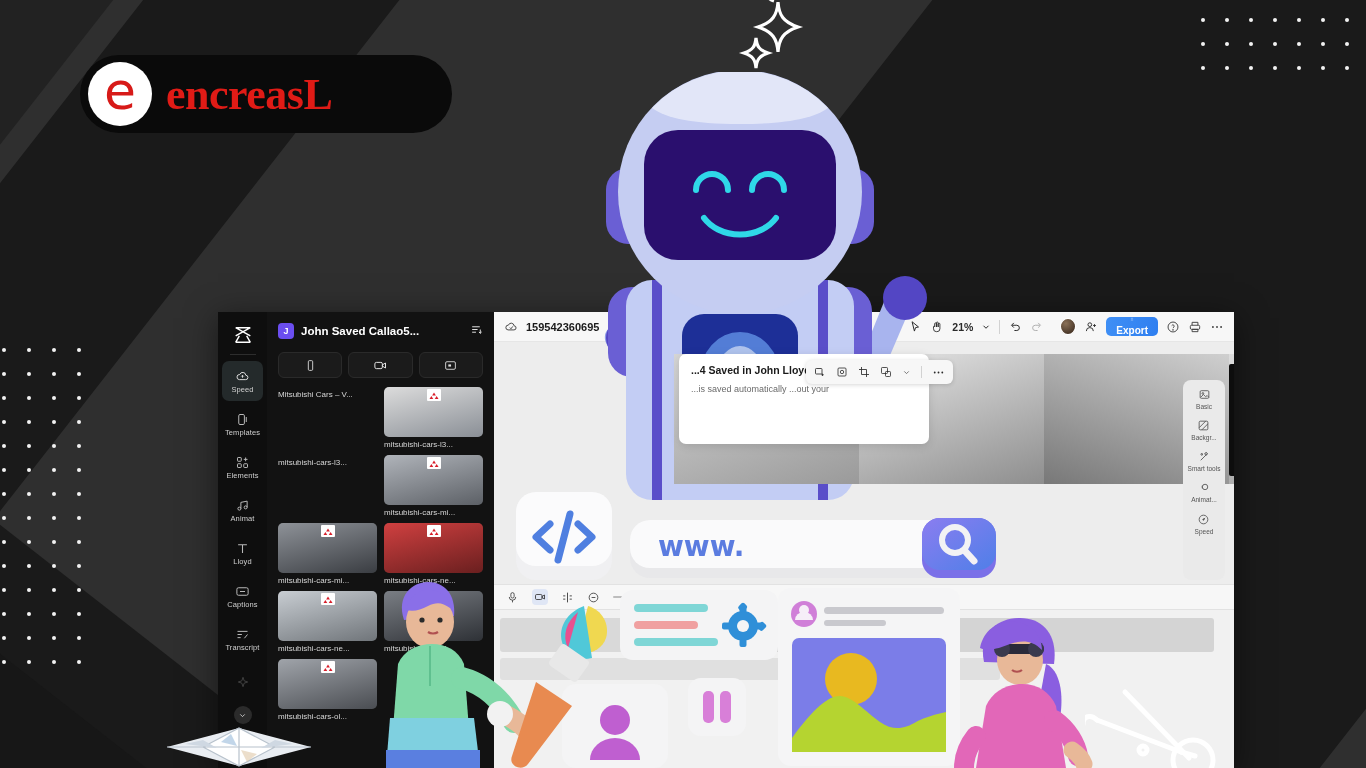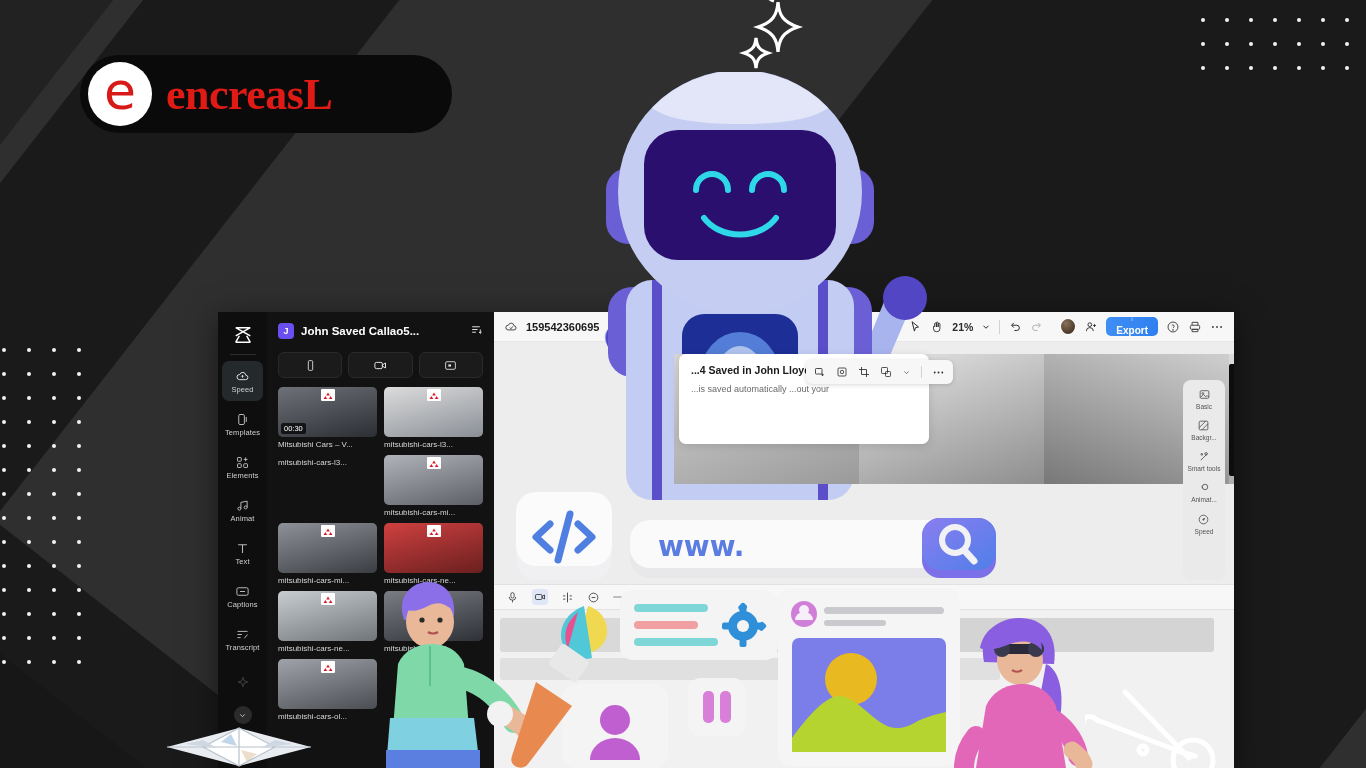--- a/index.html
+++ b/index.html
@@ -357,21 +357,21 @@
           <circle cx="17" cy="15" r="2.4"></circle>
           <path d="M9.4 17V7l10-2v10"></path>
       </svg>
       <span class="lbl">Animat</span>
     </div>
 
     <div class="rail-item">
       <svg width="15" height="15" viewBox="0 0 24 24" fill="none" stroke="#b9b9b9" stroke-width="1.7">
         <path d="M5 6h14M12 6v13"></path>
       </svg>
-      <span class="lbl">Text</span>
+      <span class="lbl">Lloyd</span>
     </div>
 
     <div class="rail-item">
       <svg width="15" height="15" viewBox="0 0 24 24" fill="none" stroke="#b9b9b9" stroke-width="1.6">
         <rect x="3" y="6" width="18" height="12" rx="2.5"></rect>
           <path d="M8 12h8"></path>
       </svg>
       <span class="lbl">Captions</span>
     </div>
 
@@ -431,31 +431,20 @@
       <div class="source-btn">
         <svg width="13" height="13" viewBox="0 0 24 24" fill="none" stroke="#e2e2e2" stroke-width="1.6">
           <rect x="3" y="5" width="18" height="14" rx="2.4"></rect>
             <rect x="8" y="10" width="5" height="4" fill="#e2e2e2" stroke="none"></rect>
         </svg>
       </div>
     </div>
 
     <div id="media-grid">
         <div class="media-cell">
-          <div class="media-thumb">
-            <div class="photo" style="background:linear-gradient(165deg,#6e7278,#2b2e33)"></div>
-            <div class="media-badge">
-              <svg width="10" height="9" viewBox="0 0 24 24" fill="#d81e2a">
-                <path d="M12 4l5 8H7z"></path>
-                <path d="M5 13l5 8H0z"></path>
-                <path d="M19 13l5 8H14z"></path>
-              </svg>
-            </div>
-            <div class="media-dur">00:30</div>
-          </div>
           <div class="media-name">Mitsubishi Cars – V...</div>
         </div>
         <div class="media-cell">
           <div class="media-thumb">
             <div class="photo" style="background:linear-gradient(165deg,#dcdcdc,#8a8f96)"></div>
             <div class="media-badge">
               <svg width="10" height="9" viewBox="0 0 24 24" fill="#d81e2a">
                 <path d="M12 4l5 8H7z"></path>
                 <path d="M5 13l5 8H0z"></path>
                 <path d="M19 13l5 8H14z"></path>

